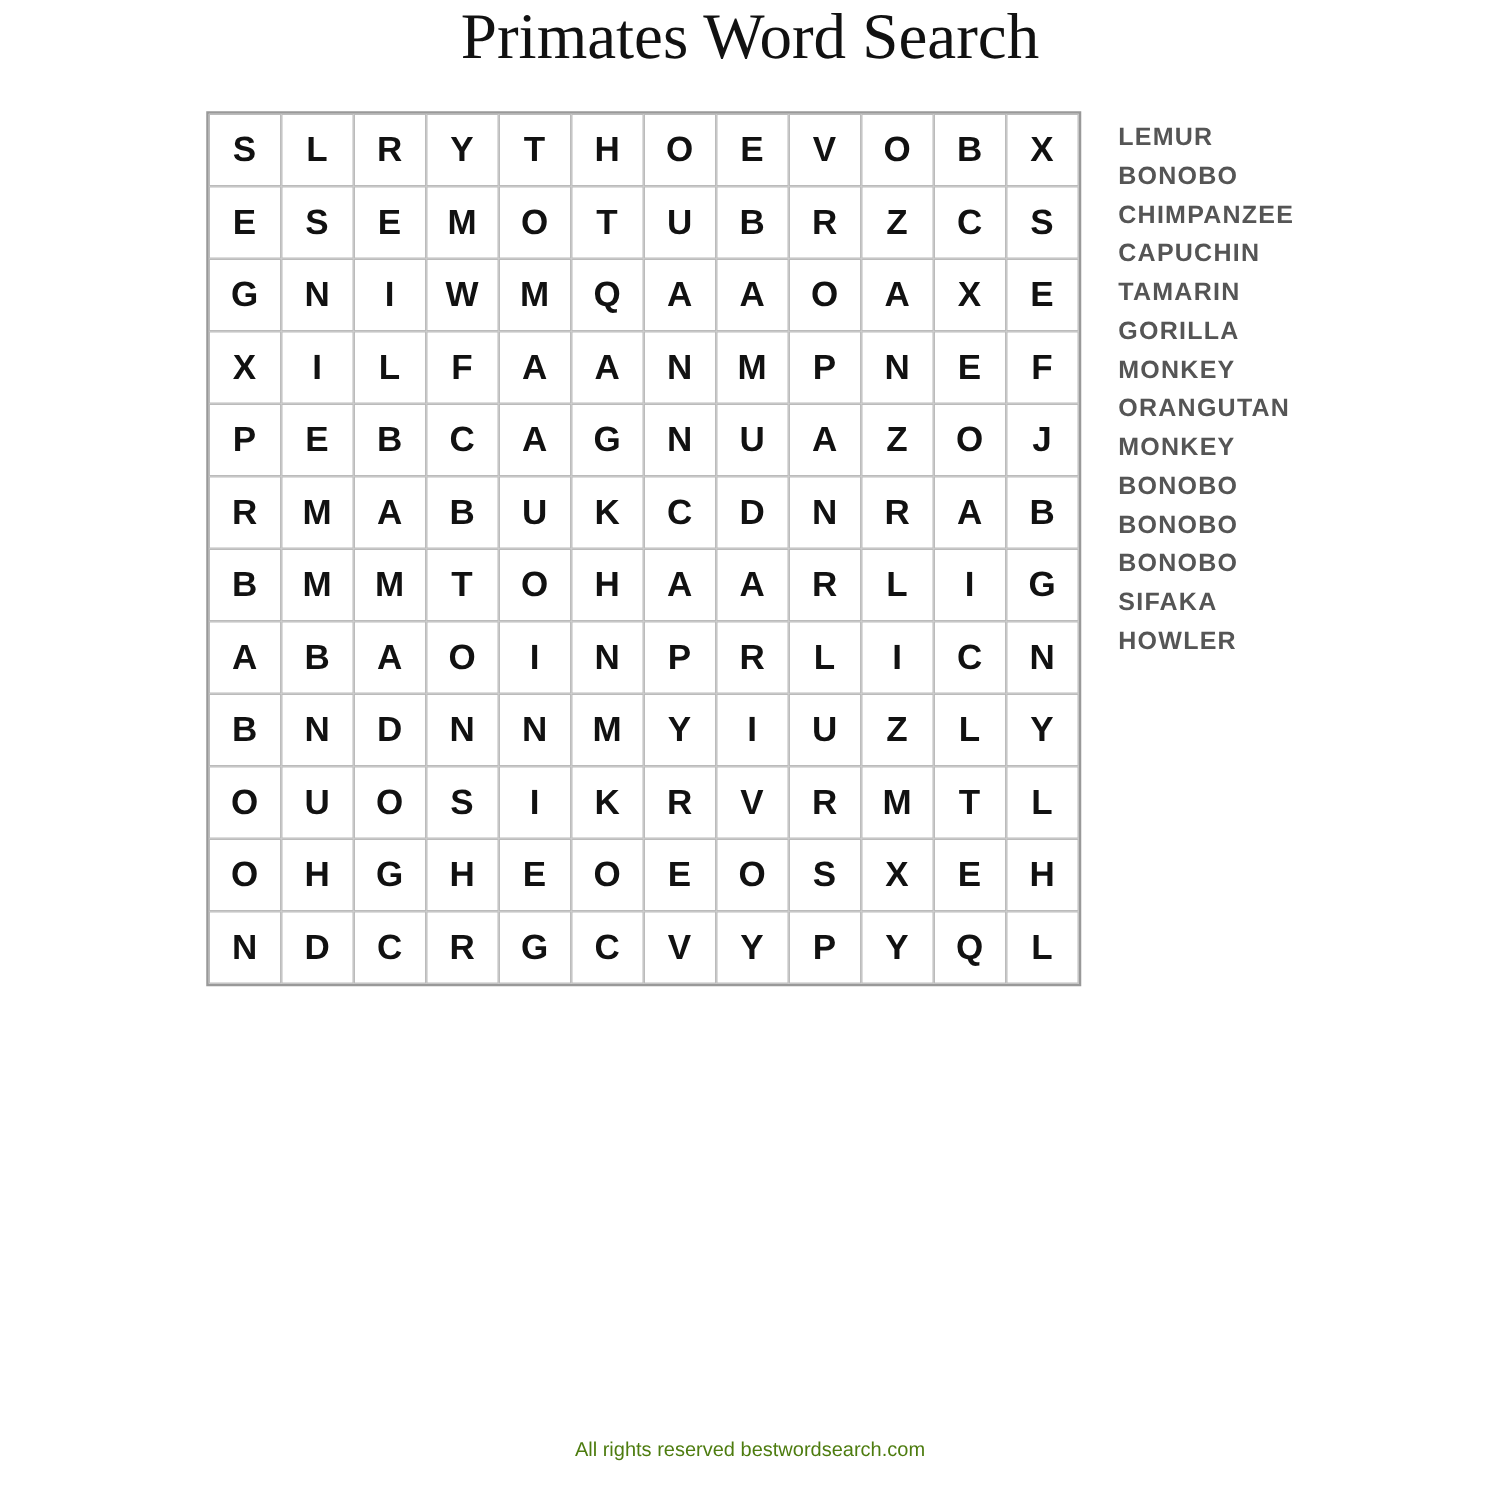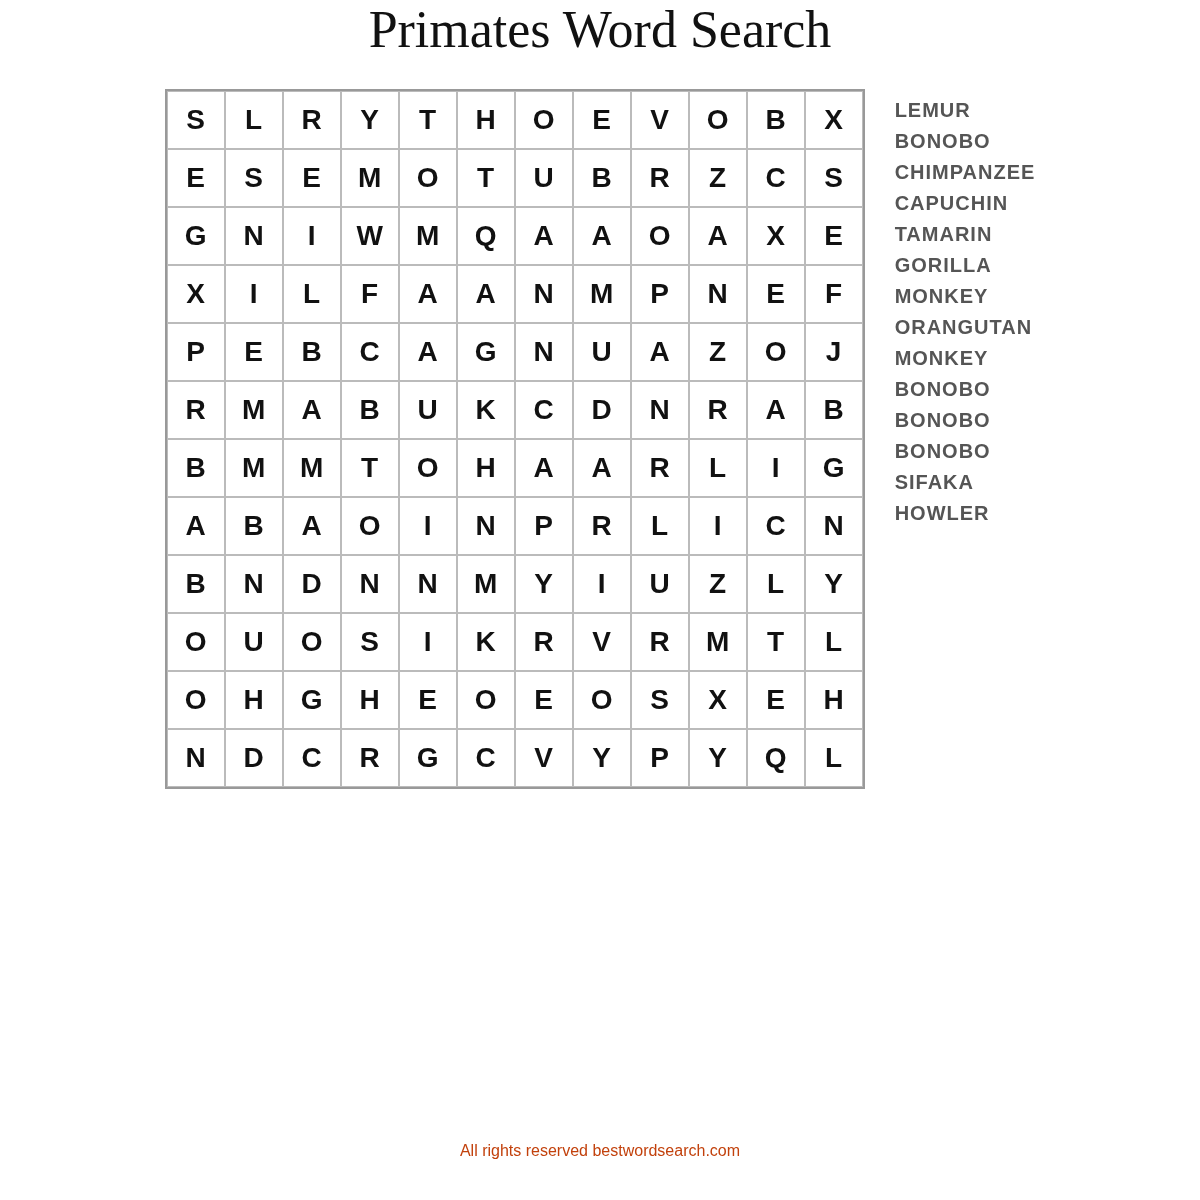--- a/index.html
+++ b/index.html
@@ -55,23 +55,23 @@
     }
     .word-item {
       font-size: 20px;
       font-weight: 700;
       color: #555;
       letter-spacing: 1px;
       font-family: Arial, sans-serif;
     }
     .footer {
       margin-top: auto;
-      padding-bottom: 40px;
+      padding-bottom: 30px;
       font-size: 16px;
-      color: #c2410c;
+      color: #4d7c0f;
       text-align: center;
     }
   </style>
 </head>
 <body>
 
 <h1 class="title">Primates Word Search</h1>
 
 <div class="main-content">
   <div class="grid-container">

